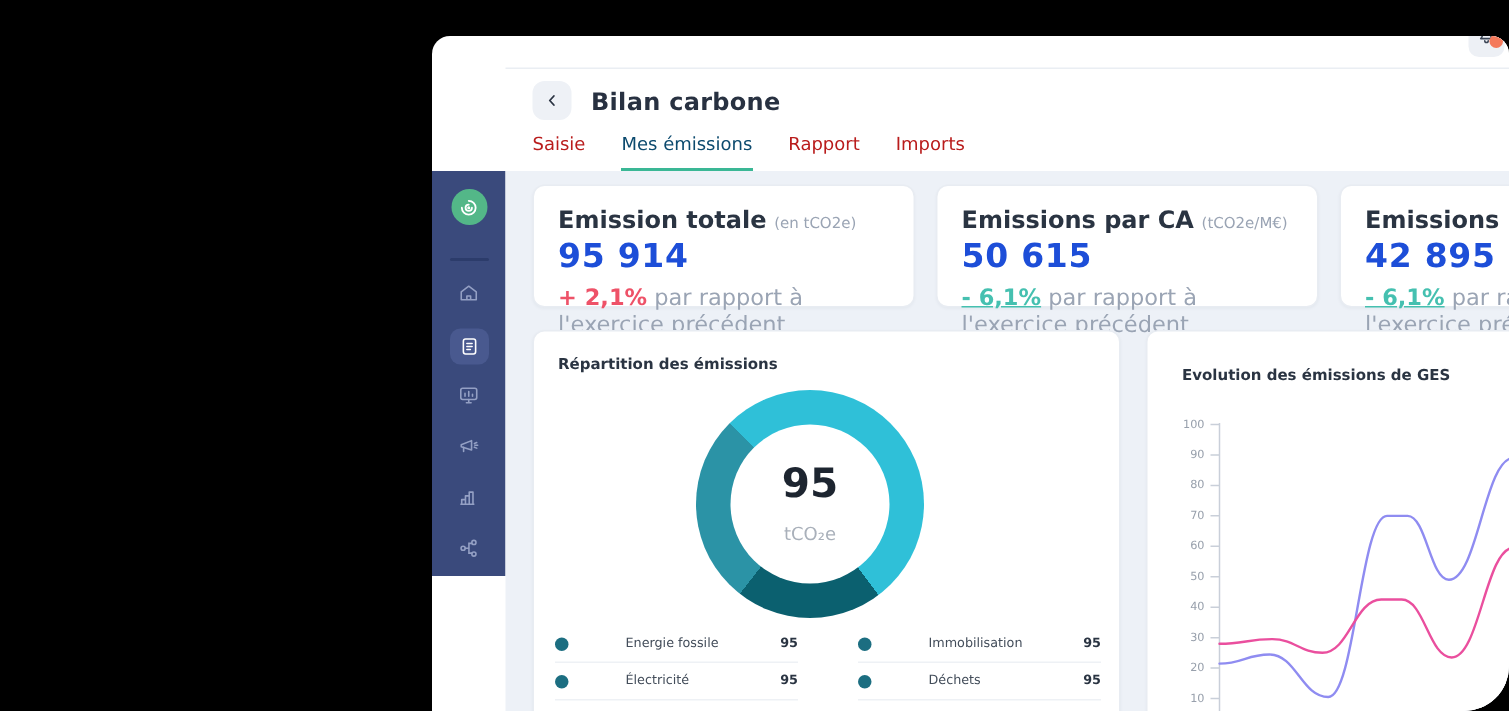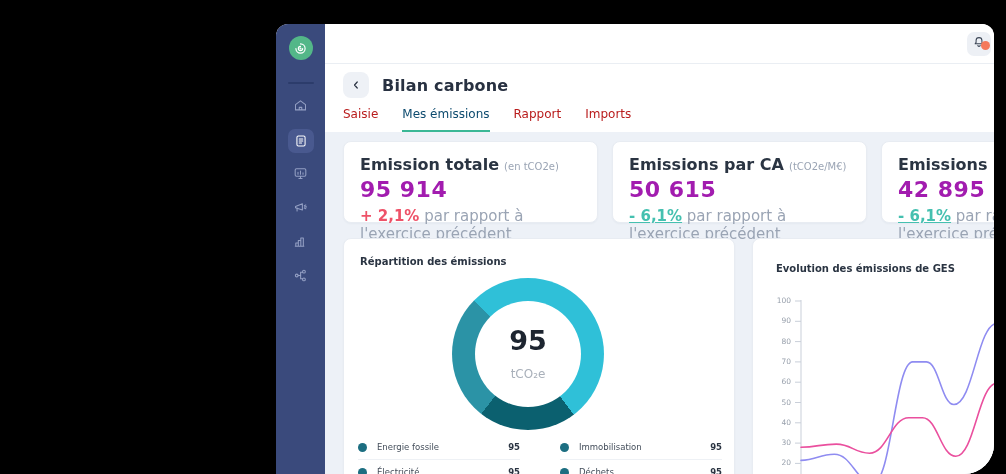--- a/index.html
+++ b/index.html
@@ -1,19 +1,19 @@
 <!DOCTYPE html>
 <html><head>
 <meta charset="utf-8">
 <style>
   html,body{margin:0;padding:0;}
   body{width:1006px;height:474px;background:#000;overflow:hidden;position:relative;
        font-family:"DejaVu Sans","Liberation Sans",sans-serif;-webkit-font-smoothing:antialiased;}
-  .window{position:absolute;left:276px;top:24px;width:718px;height:450px;background:#fff;
-          border-radius:12px 12px 30px 0;overflow:hidden;display:flex;}
+  .window{position:absolute;left:288px;top:24px;width:718px;height:450px;background:#fff;
+          border-radius:12px 12px 30px 0;overflow:hidden;display:flex;align-items:center;}
   
   .sidebar{width:49px;background:#3a4a7c;flex:none;display:flex;flex-direction:column;align-items:center;}
   .logo{width:24px;height:24px;border-radius:50%;background:#53b788;margin-top:12px;
         display:flex;align-items:center;justify-content:center;color:#fff;}
   .side-divider{width:26px;height:2px;border-radius:1px;background:#2c3c6b;margin-top:22px;}
   .side-nav{margin-top:6px;display:flex;flex-direction:column;align-items:center;}
   .side-item{width:34px;height:34px;display:flex;align-items:center;justify-content:center;color:#94a0c4;cursor:pointer;}
   .side-item.active{color:#fff;}
   .side-item.active .active-bg{background:#49598f;border-radius:7px;width:26px;height:24px;
         display:flex;align-items:center;justify-content:center;}
@@ -32,37 +32,37 @@
   .tabs{display:flex;gap:24px;margin-top:7px;}
   .tab{font-size:12px;color:#b91c1c;padding-bottom:9px;border-bottom:2px solid transparent;cursor:pointer;}
   .tab.active{color:#0c4a6e;font-weight:400;border-bottom-color:#3ab795;}
   .content{flex:1;background:#edf1f7;padding:9px 0 0 18px;min-width:0;}
   .row{display:flex;width:max-content;}
   .stats-row{gap:14px;}
   .card{background:#fff;border:1px solid #e8ecf2;border-radius:8px;box-shadow:0 1px 2px rgba(25,40,70,.04);}
   .stat-card{width:221px;height:67px;padding:13px 16px 0 16px;flex:none;}
   .stat-title{font-size:16px;font-weight:700;color:#2a3442;}
   .stat-unit{font-size:10px;font-weight:400;color:#9aa4b4;}
-  .stat-value{font-size:22px;font-weight:700;color:#a21caf;margin-top:3px;letter-spacing:.5px;}
+  .stat-value{font-size:22px;font-weight:700;color:#1d4ed8;margin-top:3px;letter-spacing:.5px;}
   .stat-delta{font-size:15px;color:#9aa4b4;margin-top:5px;}
   .delta-val{font-weight:700;}
   .delta-val.up{color:#ee5268;}
   .delta-val.down{color:#45c0b0;text-decoration:underline;}
   .charts-row{gap:17px;margin-top:15px;}
   .card-title{font-size:10px;font-weight:700;color:#2a3442;}
   .donut-card{width:390px;height:270px;position:relative;flex:none;}
   .donut-card .card-title{position:absolute;left:16px;top:17px;}
   .donut{position:absolute;left:108px;top:39px;width:152px;height:152px;border-radius:50%;}
   .donut-hole{position:absolute;left:23px;top:23px;width:106px;height:106px;border-radius:50%;background:#fff;
               display:flex;flex-direction:column;align-items:center;justify-content:center;}
   .donut-value{font-size:27px;font-weight:700;color:#1d2530;line-height:1;}
   .donut-unit{font-size:12px;color:#a9b0ba;margin-top:13px;}
   .legend{position:absolute;left:14px;right:12px;top:196px;display:grid;
           grid-template-columns:1fr 1fr;column-gap:40px;}
-  .legend-row{display:flex;align-items:center;height:24px;border-bottom:1px solid #eef1f5;}
+  .legend-row{display:flex;align-items:center;height:24px;border-bottom:1px solid #eef1f5;gap:28px;}
   .legend-dot{width:9px;height:9px;border-radius:50%;background:#1c6e81;flex:none;}
   .legend-label{font-size:8.5px;color:#434d5a;margin-left:10px;}
   .legend-value{font-size:8.5px;font-weight:700;color:#2a3442;margin-left:auto;}
   .line-card{width:330px;height:270px;position:relative;flex:none;}
   .line-card .card-title{position:absolute;left:23px;top:24px;}
   .line-svg{position:absolute;left:8px;top:55px;}
   .tick-text{font-size:7.5px;fill:#98a0ac;}
 </style>
 </head>
 <body>

